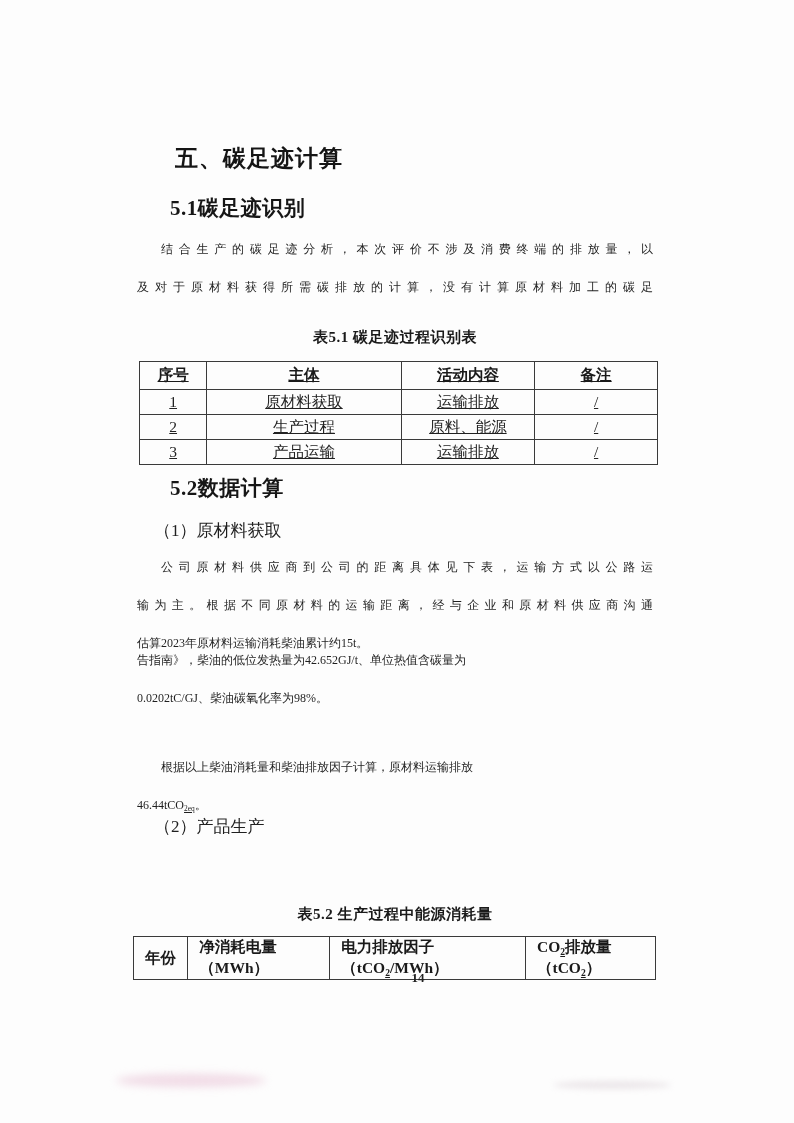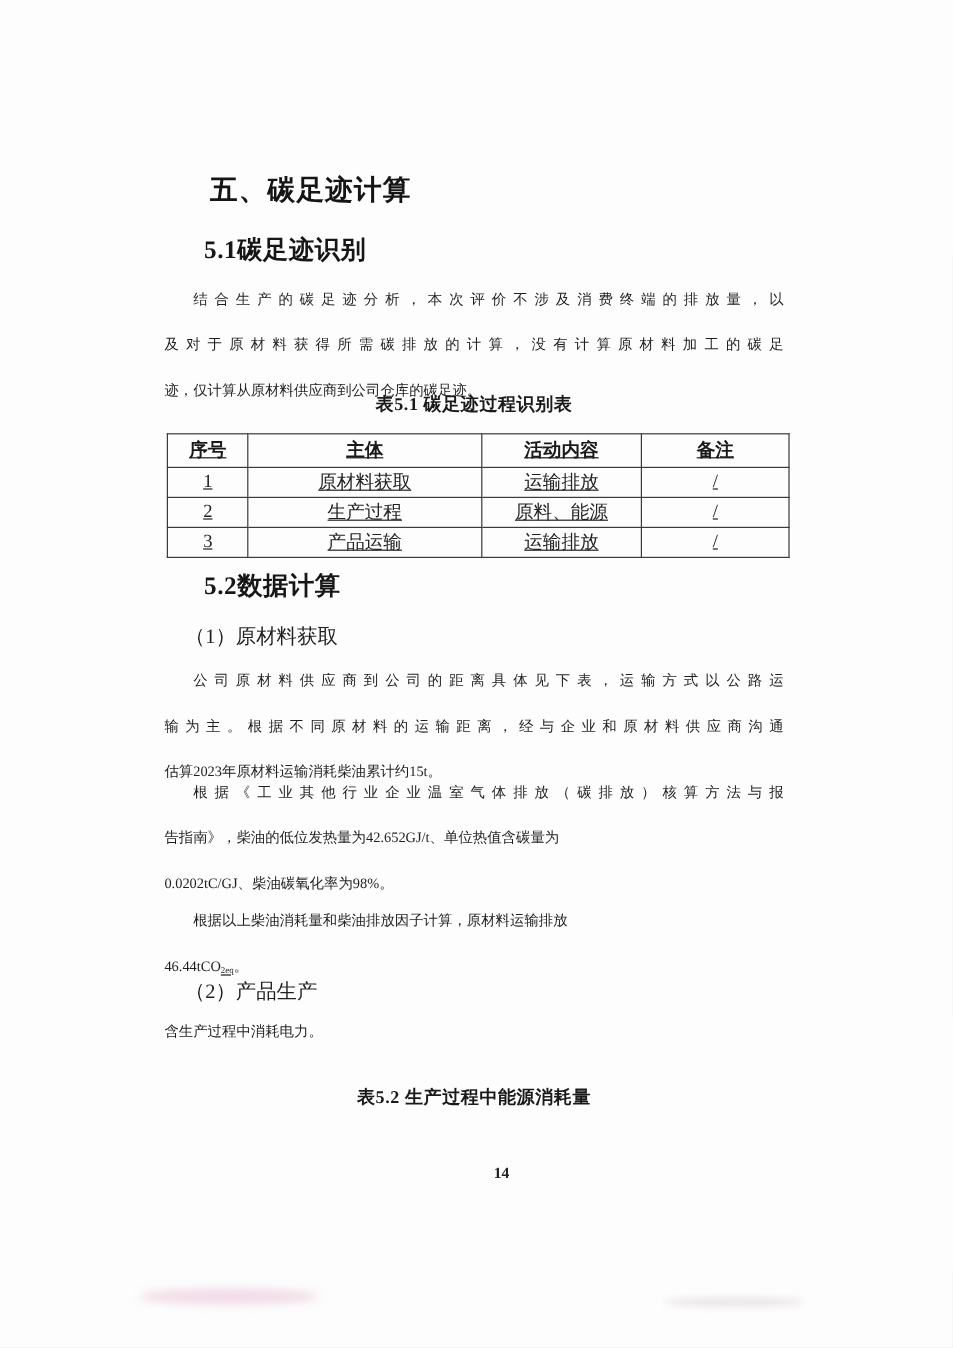--- a/index.html
+++ b/index.html
@@ -88,21 +88,20 @@
 
 <div class="page">
 
   <div class="abs h1">五、碳足迹计算</div>
 
   <div class="abs h2 h2a">5.1碳足迹识别</div>
 
   <div class="abs body-block" style="top:230px;">
     <div class="ln jl ind2">结合生产的碳足迹分析，本次评价不涉及消费终端的排放量，以</div>
     <div class="ln jl">及对于原材料获得所需碳排放的计算，没有计算原材料加工的碳足</div>
-    <div class="ln">迹，仅计算从原材料供应商到公司仓库的碳足迹。</div>
   </div>
 
   <div class="abs caption cap1">表5.1 碳足迹过程识别表</div>
 
   <div class="abs tbl-wrap1">
     <table class="tbl1">
       <colgroup>
         <col style="width:13%">
           <col style="width:37.5%">
           <col style="width:25.8%">
@@ -143,39 +142,55 @@
     <div class="ln ind1">（1）原材料获取</div>
   </div>
 
   <div class="abs body-block" style="top:548px;">
     <div class="ln jl ind2">公司原材料供应商到公司的距离具体见下表，运输方式以公路运</div>
     <div class="ln jl">输为主。根据不同原材料的运输距离，经与企业和原材料供应商沟通</div>
     <div class="ln">估算2023年原材料运输消耗柴油累计约15t。</div>
   </div>
 
   <div class="abs body-block" style="top:641px;">
-    <div class="ln jl ind2">根据《工业其他行业企业温室气体排放（碳排放）核算方法与报</div>
     <div class="ln">告指南》，柴油的低位发热量为42.652GJ/t、单位热值含碳量为</div>
     <div class="ln">0.0202tC/GJ、柴油碳氧化率为98%。</div>
   </div>
 
   <div class="abs body-block" style="top:748px;">
     <div class="ln ind2">根据以上柴油消耗量和柴油排放因子计算，原材料运输排放</div>
     <div class="ln">46.44tCO<sub>2eq</sub>。</div>
   </div>
 
   <div class="abs item-line" style="top:808px;">
     <div class="ln ind1">（2）产品生产</div>
   </div>
 
   <div class="abs body-block" style="top:840px;">
-    <div class="ln">含生产过程中消耗电力。</div>
   </div>
 
   <div class="abs caption cap2">表5.2 生产过程中能源消耗量</div>
 
+  <div class="abs tbl-wrap2">
+    <table class="tbl2">
+      <colgroup>
+        <col style="width:10.4%">
+          <col style="width:27.2%">
+          <col style="width:37.5%">
+          <col style="width:24.9%">
+      </colgroup>
+      <tbody>
+        <tr>
+          <td>年份</td>
+          <td>净消耗电量（MWh）</td>
+          <td>电力排放因子（tCO<sub>2</sub>/MWh）</td>
+          <td>CO<sub>2</sub>排放量（tCO<sub>2</sub>）</td>
+        </tr>
+      </tbody>
+    </table>
+  </div>
 
   <div class="abs pagenum">14</div>
 
   <div class="abs smudge1"></div>
   <div class="abs smudge2"></div>
 
 </div>
 
 </body></html>

